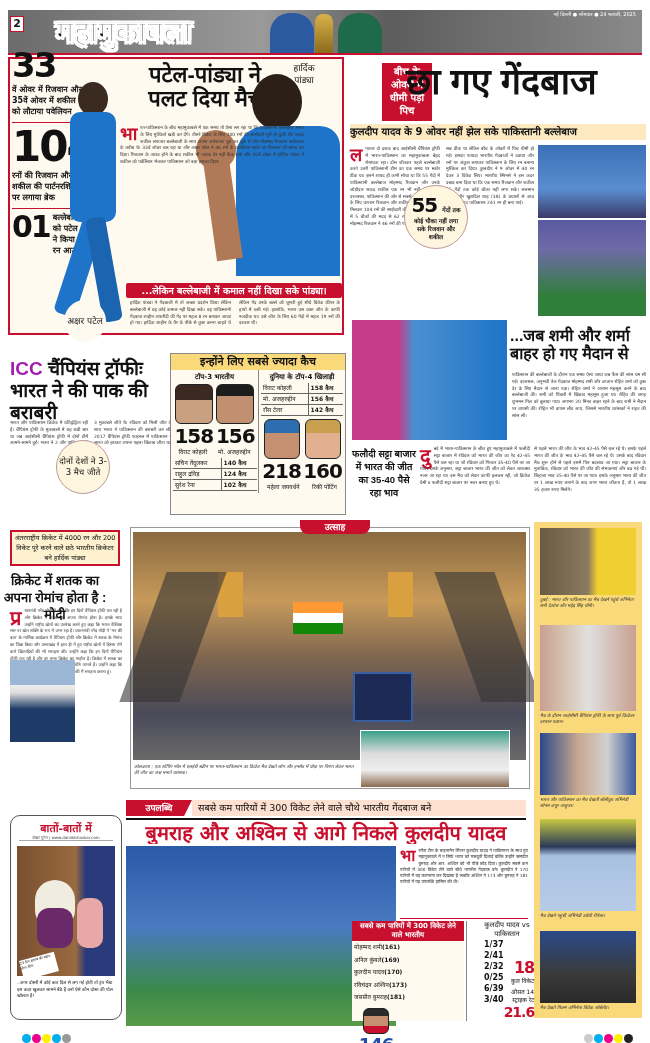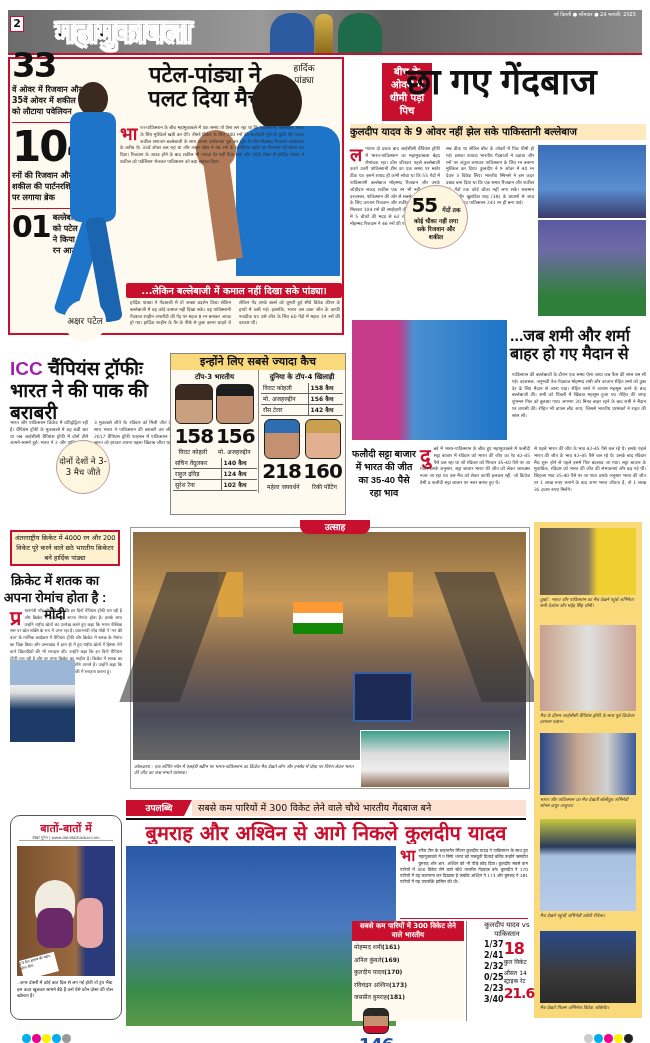--- a/index.html
+++ b/index.html
@@ -263,24 +263,24 @@
 </div>
 
 <div class="abs" style="left:466px;top:921px;width:64px;height:100px;border-left:1px solid #888;padding-left:17px;">
   <div style="font-size:7px;line-height:9px;text-align:center;">कुलदीप यादव vs पाकिस्तान</div>
   <div style="display:flex;">
     <div style="font-size:8px;font-weight:900;line-height:11px;width:22px;">
       <div>1/37</div>
       <div>2/41</div>
       <div>2/32</div>
       <div>0/25</div>
-      <div>2/23</div>
+      <div>6/39</div>
       <div>3/40</div>
     </div>
-    <div style="flex:1;text-align:left;">
+    <div style="flex:1;text-align:right;margin-top:19px;">
       <div class="num-big" style="font-size:16px;color:#c8102e;">18</div>
       <div style="font-size:6px;">कुल विकेट</div>
       <div style="font-size:6px;margin-top:3px;">औसत 14</div>
       <div style="font-size:6px;">स्ट्राइक रेट</div>
       <div class="num-big" style="font-size:14px;color:#c8102e;">21.6</div>
     </div>
   </div>
 </div>
 
 <div class="abs" style="left:10px;top:815px;width:112px;height:205px;border:1.5px solid #555;border-radius:10px;background:#fff;">

